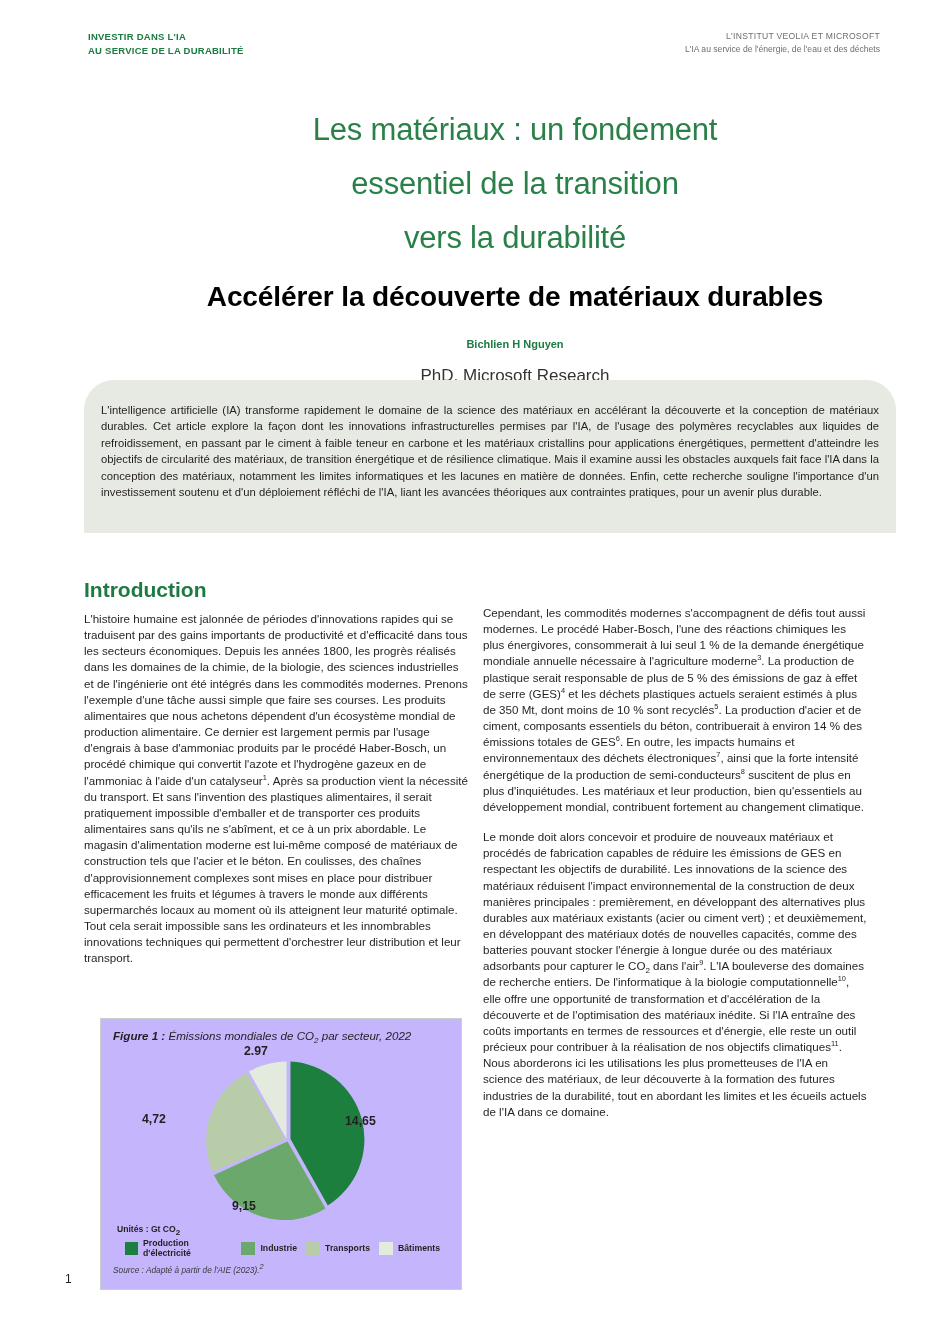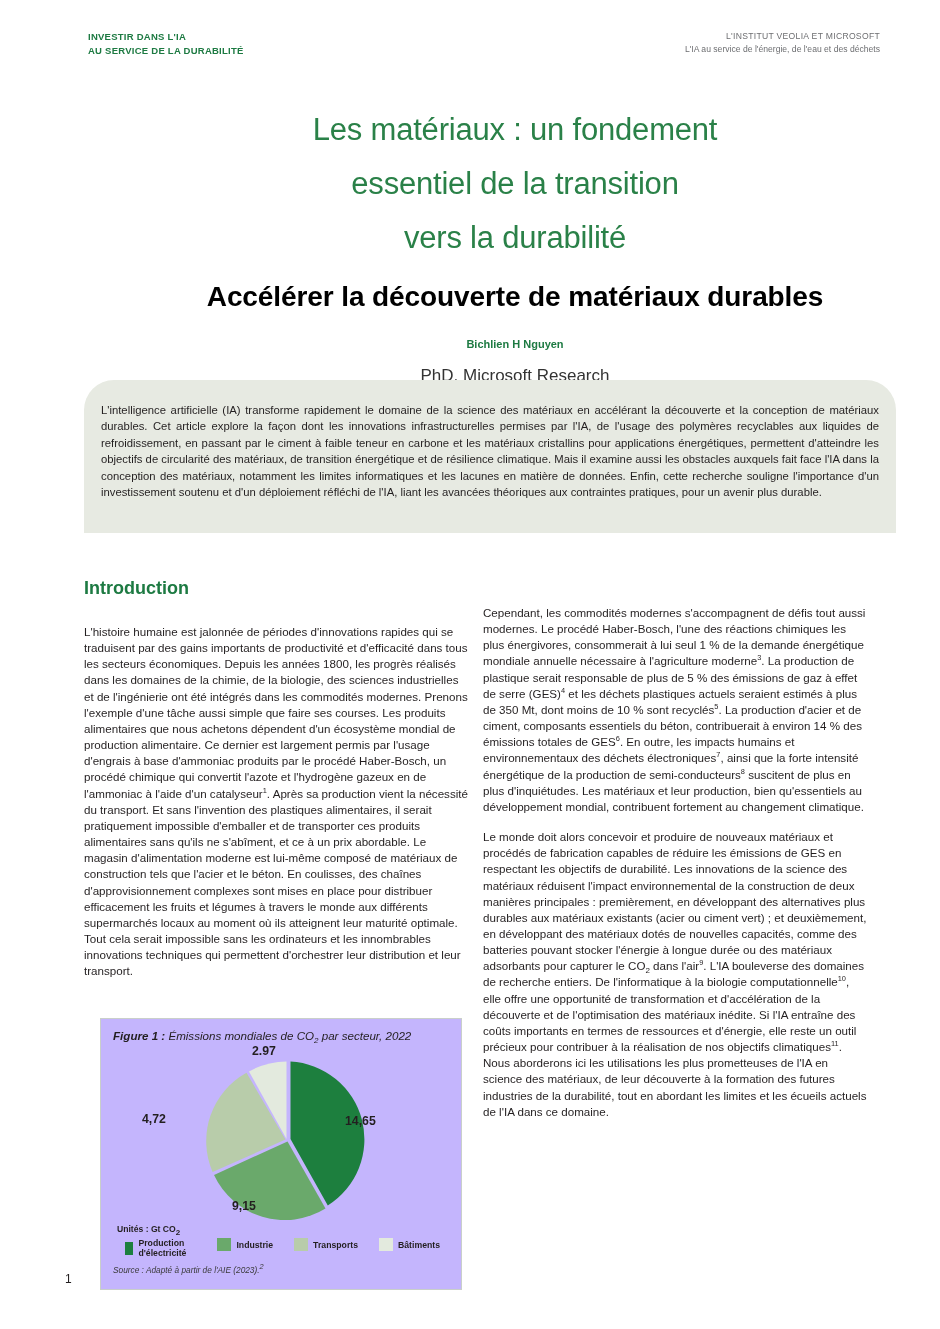--- a/index.html
+++ b/index.html
@@ -105,23 +105,23 @@
   .col {
     position: absolute;
     width: 385px;
     top: 578px;
   }
   .col-left  { left: 84px; }
   .col-right { left: 483px; top: 605px; }
 
   .section-heading {
     color: #1d7a42;
-    font-size: 18px;
-    font-weight: bold;
-    margin: 0 0 25px 0;
+    font-size: 21px;
+    font-weight: bold;
+    margin: 0 0 9px 0;
   }
   .body-p {
     font-size: 11.6px;
     line-height: 16.15px;
     margin: 0 0 14px 0;
     color: #231f20;
   }
   .body-p:last-child { margin-bottom: 0; }
   sup { font-size: 7.4px; vertical-align: super; line-height: 0; }
   sub { font-size: 8px; vertical-align: sub; line-height: 0; }
@@ -160,36 +160,36 @@
     width: 338px;
     height: 178px;
   }
   .pie-svg { position: absolute; left: 88px; top: 14px; }
   .pie-label {
     position: absolute;
     font-size: 12.3px;
     font-weight: bold;
     color: #231f20;
   }
-  .lbl-buildings  { left: 139px; top: 0px; }
+  .lbl-buildings  { left: 131px; top: 0px; }
   .lbl-transport  { left: 29px;  top: 68px; }
   .lbl-elec       { left: 232px; top: 70px; }
   .lbl-industry   { left: 119px; top: 155px; }
 
   .fig-units {
     font-size: 8.6px;
     font-weight: bold;
     margin: 2px 0 4px 4px;
     color: #231f20;
   }
   .legend-row {
     display: flex;
-    align-items: flex-start;
+    align-items: center;
     margin-left: 12px;
-    gap: 12px;
+    gap: 0;
   }
   .legend-item { display: flex; align-items: center; margin-right: 9px; }
   .legend-swatch {
     width: 14px; height: 13px;
     display: inline-block;
     margin-right: 5px;
   }
   .legend-label { font-size: 8.7px; font-weight: bold; color: #231f20; }
   .fig-source {
     font-size: 8.3px;

